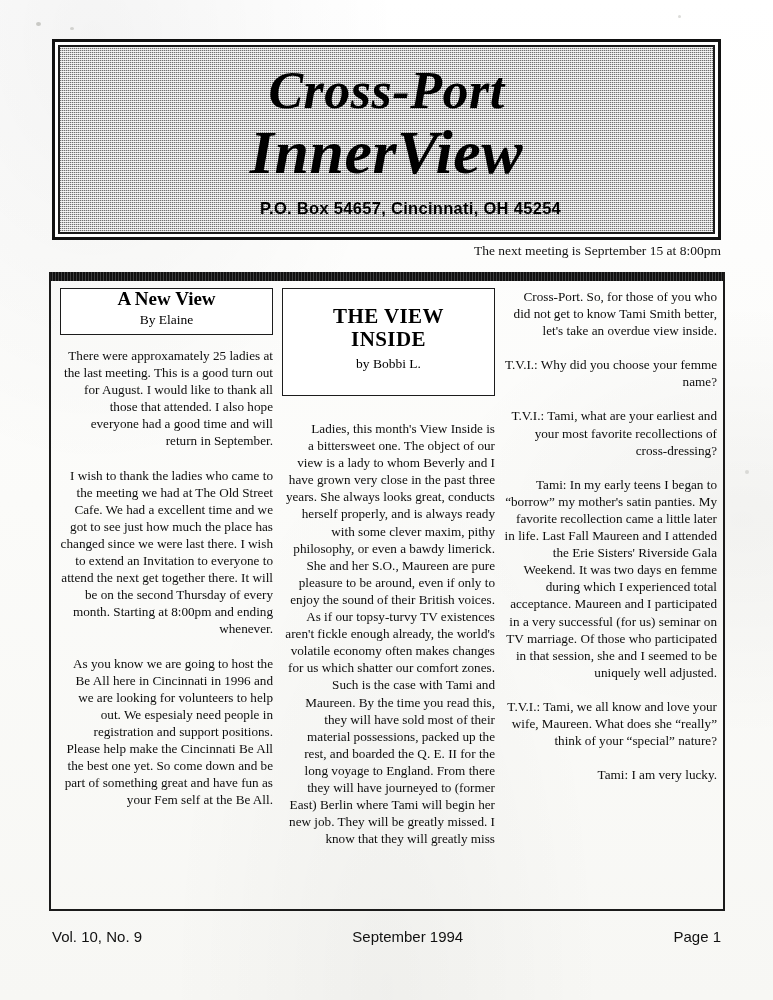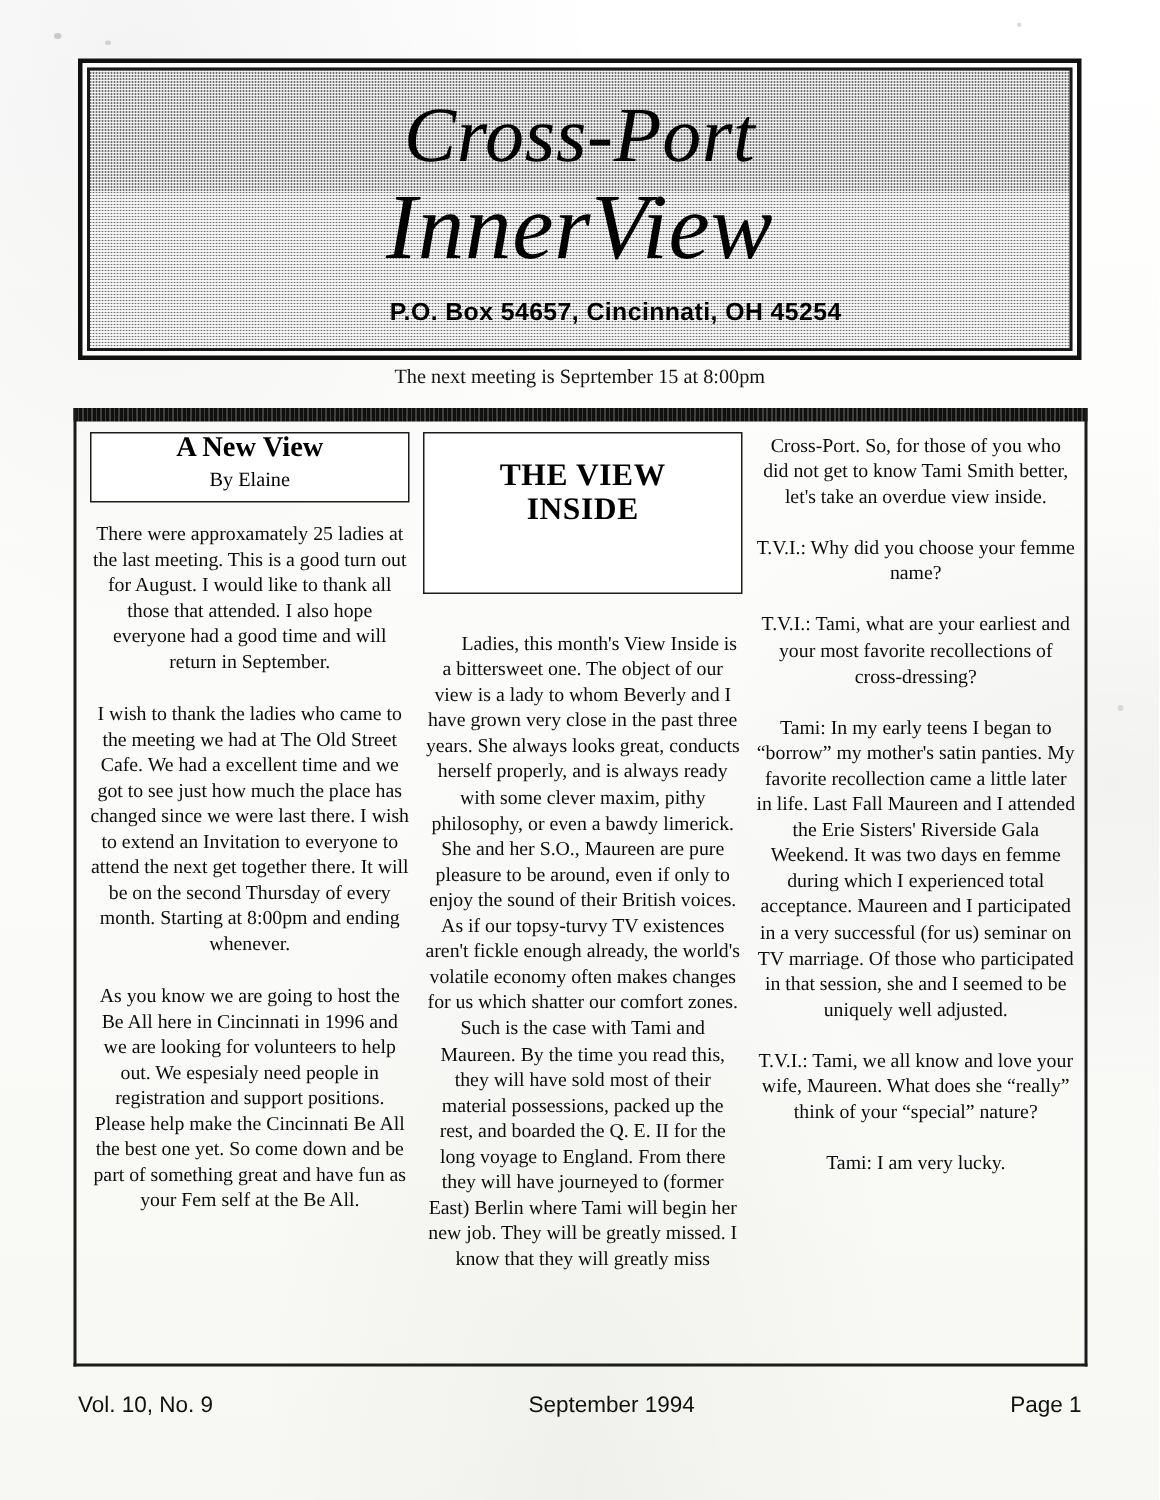--- a/index.html
+++ b/index.html
@@ -68,21 +68,21 @@
       repeating-linear-gradient(0deg,   rgba(255,255,255,.85) 0 1px, rgba(0,0,0,0) 1px 2px),
       repeating-linear-gradient(90deg,  rgba(40,40,40,.55)   0 1px, rgba(0,0,0,0) 1px 2px);
     display: flex;
     flex-direction: column;
     align-items: center;
     justify-content: flex-start;
   }
   #masthead-title-1, #masthead-title-2 {
     font-family: "Liberation Serif", serif;
     font-style: italic;
-    font-weight: normal;
+    font-weight: bold;
     color: #000;
     letter-spacing: 0.5px;
     line-height: 1;
     text-align: center;
     width: 100%;
   }
   #masthead-title-1 {
     font-size: 52px;
     margin-top: 18px;
   }
@@ -100,21 +100,21 @@
     width: 100%;
     padding-left: 48px;
   }
 
   
   #meeting-line {
     position: absolute;
     left: 52px;
     top: 243px;
     width: 669px;
-    text-align: center;
+    text-align: right;
     font-family: "Liberation Serif", serif;
     font-size: 13.5px;
     color: #121212;
   }
 
   
   #body-rule-top {
     position: absolute;
     left: 49px;
     top: 272px;
@@ -187,21 +187,21 @@
     font-size: 13.5px;
     margin-top: 2px;
   }
   #head-byline-view-inside { margin-top: 6px; }
 
   .body-text {
     font-family: "Liberation Serif", serif;
     font-size: 13.2px;
     line-height: 17.1px;
     color: #0d0d0d;
-    text-align: center;
+    text-align: right;
   }
   .body-text p {
     margin: 0 0 17px 0;
   }
   .body-text p.indent { text-indent: 22px; }
 
   #col1-body { margin-top: 12px; }
   #col2-body { margin-top: 24px; }
   #col3-body { margin-top: 0px; }
 
@@ -260,20 +260,21 @@
         <p>As you know we are going to host the Be All here in Cincinnati in 1996 and we are looking for volunteers to help out.  We espesialy need people in registration and support positions.  Please help make the Cincinnati Be All the best one yet.  So come down and be part of something great and have fun as your Fem self at the Be All.</p>
       </div>
     </div>
 
     <div class="col-gap"></div>
 
     <div class="column">
       <div class="headbox" id="headbox-view-inside">
         <div class="head-title" id="head-title-view-inside">THE VIEW</div>
         <div class="head-title" id="head-title-view-inside-2" style="font-size:21px;letter-spacing:.4px;">INSIDE</div>
+        <div class="head-byline" id="head-byline-view-inside">by Bobbi L.</div>
       </div>
       <div class="body-text" id="col2-body">
         <p class="indent">Ladies, this month's View Inside is a bittersweet one. The object of our view is a lady to whom Beverly and I have grown very close in the past three years. She always looks great, conducts herself properly, and is always ready with some clever maxim, pithy philosophy, or even a bawdy limerick. She and her S.O., Maureen are pure pleasure to be around, even if only to enjoy the sound of their British voices. As if our topsy-turvy TV existences aren't fickle enough already, the world's volatile economy often makes changes for us which shatter our comfort zones. Such is the case with Tami and Maureen. By the time you read this, they will have sold most of their material possessions, packed up the rest, and boarded the Q. E. II for the long voyage to England. From there they will have journeyed to (former East) Berlin where Tami will begin her new job. They will be greatly missed. I know that they will greatly miss</p>
       </div>
     </div>
 
     <div class="col-gap"></div>
 
     <div class="column">
       <div class="body-text" id="col3-body">

